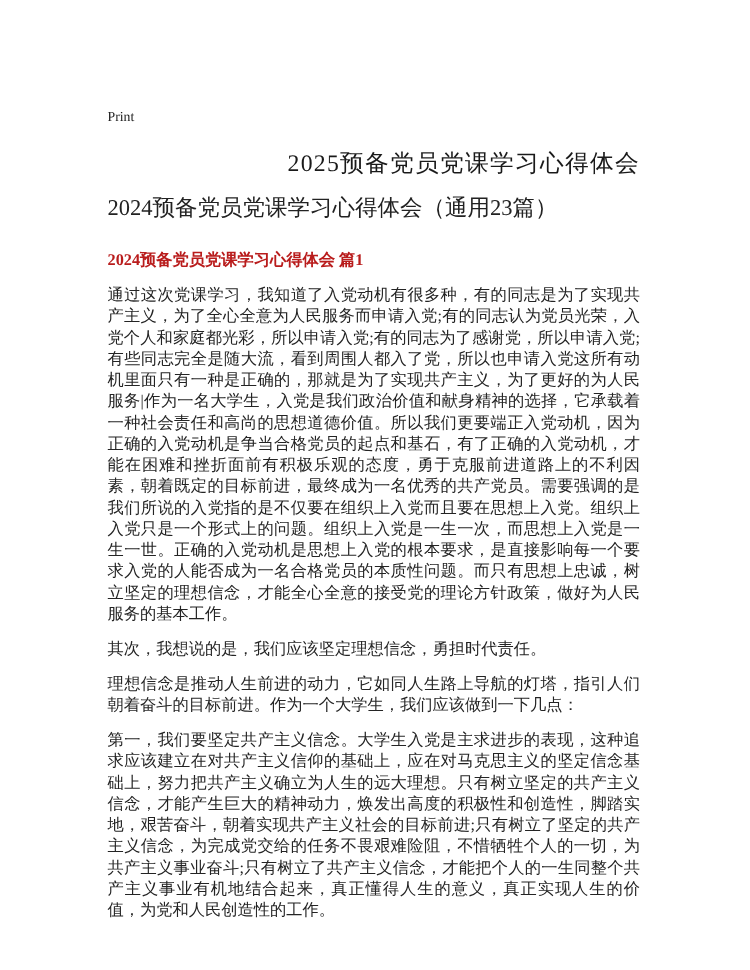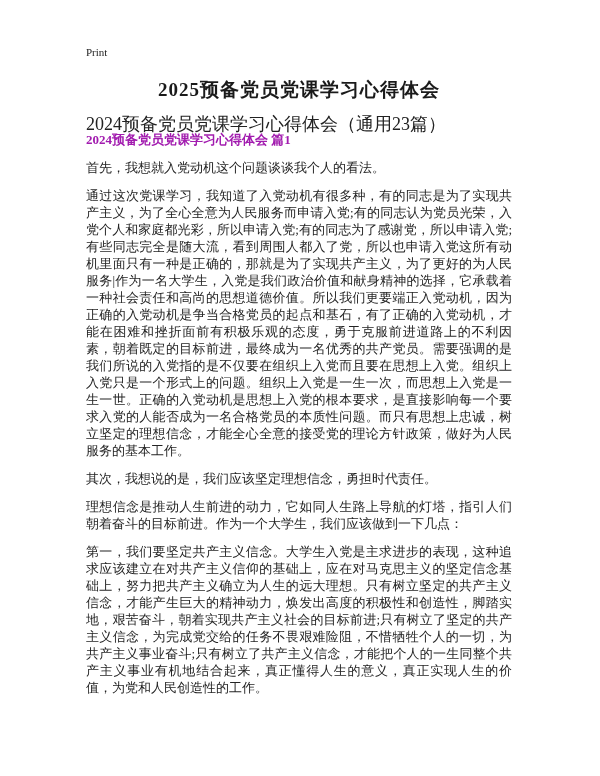--- a/index.html
+++ b/index.html
@@ -11,51 +11,51 @@
     width: 600px;
     height: 776px;
     overflow: hidden;
     font-family: "Liberation Serif", "DejaVu Serif", serif;
     color: #212121;
   }
   .page {
     box-sizing: border-box;
     width: 600px;
     height: 776px;
-    padding: 42px 88px 20px 86px;
+    padding: 84px 88px 20px 86px;
     background: #ffffff;
   }
   .print-link {
     font-size: 11px;
     line-height: 13px;
     color: #1c1c1c;
     display: inline-block;
     cursor: pointer;
   }
   .doc-title {
     margin: 19px 0 0 0;
     font-size: 19px;
     line-height: 22px;
-    font-weight: bold;
-    text-align: center;
+    font-weight: normal;
+    text-align: right;
     color: #1a1a1a;
     letter-spacing: 1px;
   }
   .doc-subtitle {
     margin-top: 15px;
     font-size: 18px;
     line-height: 16px;
     color: #222222;
   }
   .section-heading {
-    margin-top: 0;
+    margin-top: 26px;
     font-size: 13px;
     line-height: 16px;
     font-weight: bold;
-    color: #a21caf;
+    color: #b91c1c;
   }
   .body-text p {
     margin: 11px 0 0 0;
     font-size: 13px;
     line-height: 17px;
     text-align: justify;
     color: #242424;
     word-break: break-all;
   }
 </style>
@@ -66,20 +66,19 @@
 
   <span class="print-link">Print</span>
 
   <h1 class="doc-title">2025预备党员党课学习心得体会</h1>
 
   <div class="doc-subtitle">2024预备党员党课学习心得体会（通用23篇）</div>
 
   <div class="section-heading">2024预备党员党课学习心得体会 篇1</div>
 
   <div class="body-text">
-    <p>首先，我想就入党动机这个问题谈谈我个人的看法。</p>
     <p>通过这次党课学习，我知道了入党动机有很多种，有的同志是为了实现共产主义，为了全心全意为人民服务而申请入党;有的同志认为党员光荣，入党个人和家庭都光彩，所以申请入党;有的同志为了感谢党，所以申请入党;有些同志完全是随大流，看到周围人都入了党，所以也申请入党这所有动机里面只有一种是正确的，那就是为了实现共产主义，为了更好的为人民服务|作为一名大学生，入党是我们政治价值和献身精神的选择，它承载着一种社会责任和高尚的思想道德价值。所以我们更要端正入党动机，因为正确的入党动机是争当合格党员的起点和基石，有了正确的入党动机，才能在困难和挫折面前有积极乐观的态度，勇于克服前进道路上的不利因素，朝着既定的目标前进，最终成为一名优秀的共产党员。需要强调的是我们所说的入党指的是不仅要在组织上入党而且要在思想上入党。组织上入党只是一个形式上的问题。组织上入党是一生一次，而思想上入党是一生一世。正确的入党动机是思想上入党的根本要求，是直接影响每一个要求入党的人能否成为一名合格党员的本质性问题。而只有思想上忠诚，树立坚定的理想信念，才能全心全意的接受党的理论方针政策，做好为人民服务的基本工作。</p>
     <p>其次，我想说的是，我们应该坚定理想信念，勇担时代责任。</p>
     <p>理想信念是推动人生前进的动力，它如同人生路上导航的灯塔，指引人们朝着奋斗的目标前进。作为一个大学生，我们应该做到一下几点：</p>
     <p>第一，我们要坚定共产主义信念。大学生入党是主求进步的表现，这种追求应该建立在对共产主义信仰的基础上，应在对马克思主义的坚定信念基础上，努力把共产主义确立为人生的远大理想。只有树立坚定的共产主义信念，才能产生巨大的精神动力，焕发出高度的积极性和创造性，脚踏实地，艰苦奋斗，朝着实现共产主义社会的目标前进;只有树立了坚定的共产主义信念，为完成党交给的任务不畏艰难险阻，不惜牺牲个人的一切，为共产主义事业奋斗;只有树立了共产主义信念，才能把个人的一生同整个共产主义事业有机地结合起来，真正懂得人生的意义，真正实现人生的价值，为党和人民创造性的工作。</p>
   </div>
 
 </div>
 
 </body></html>

